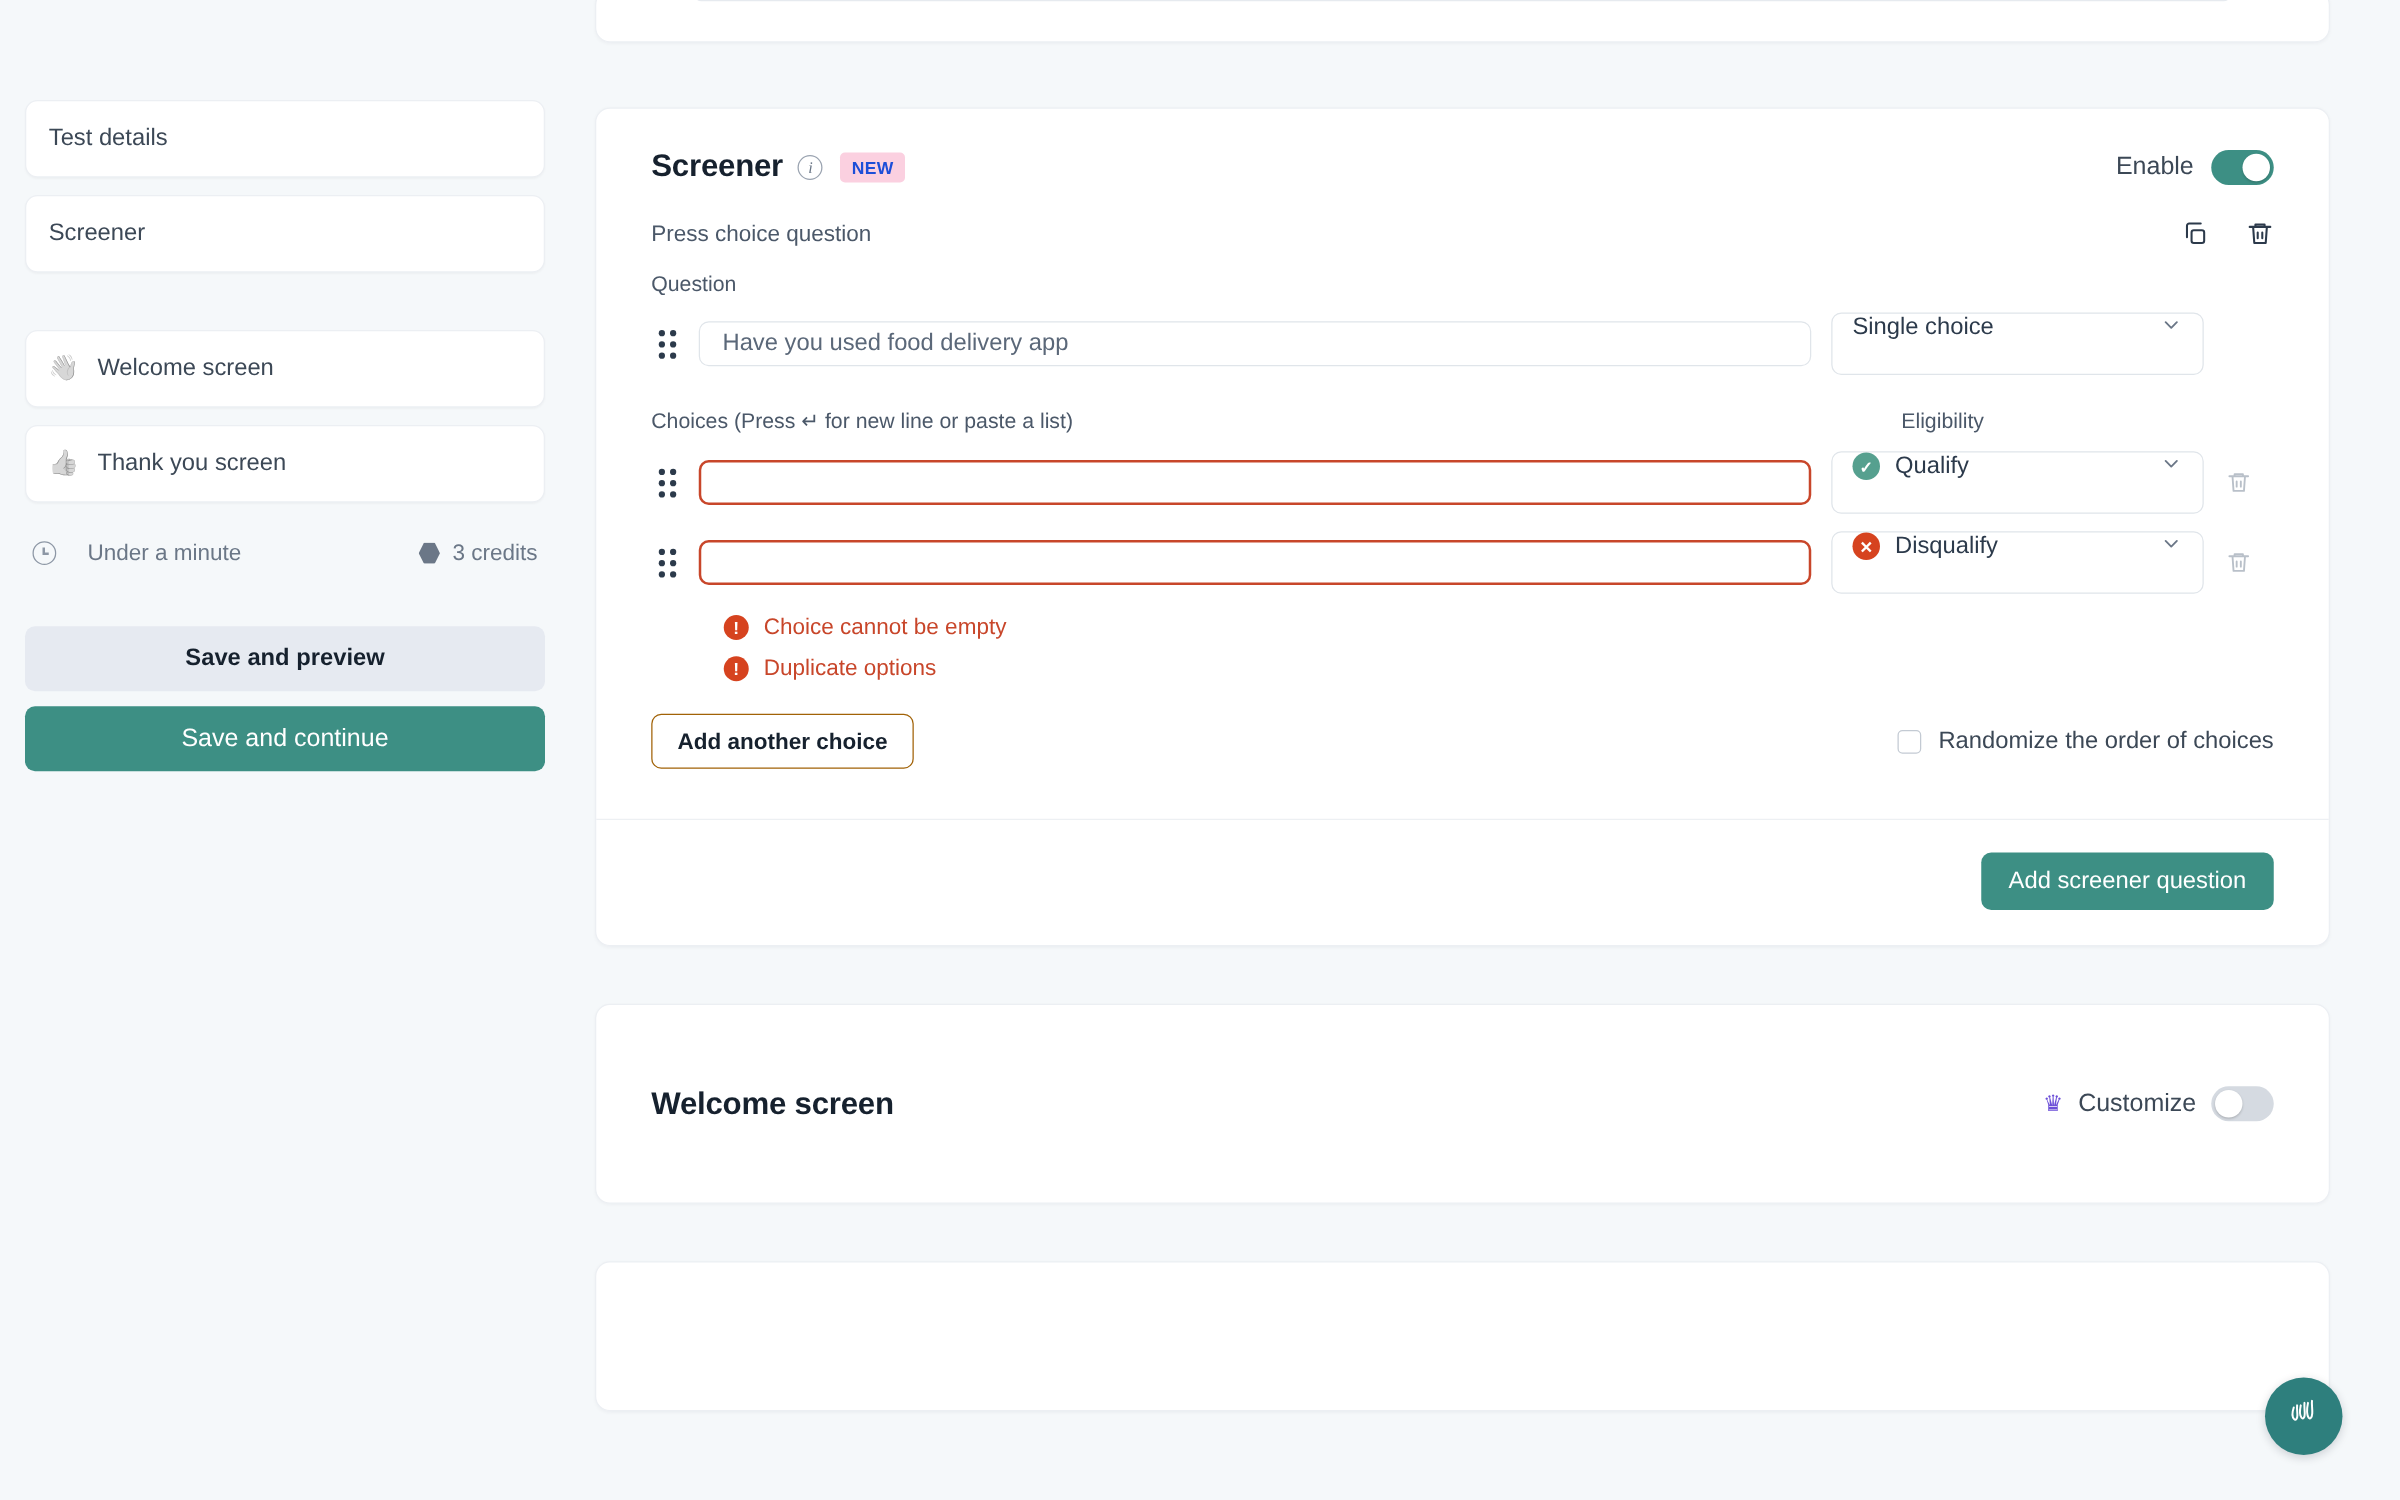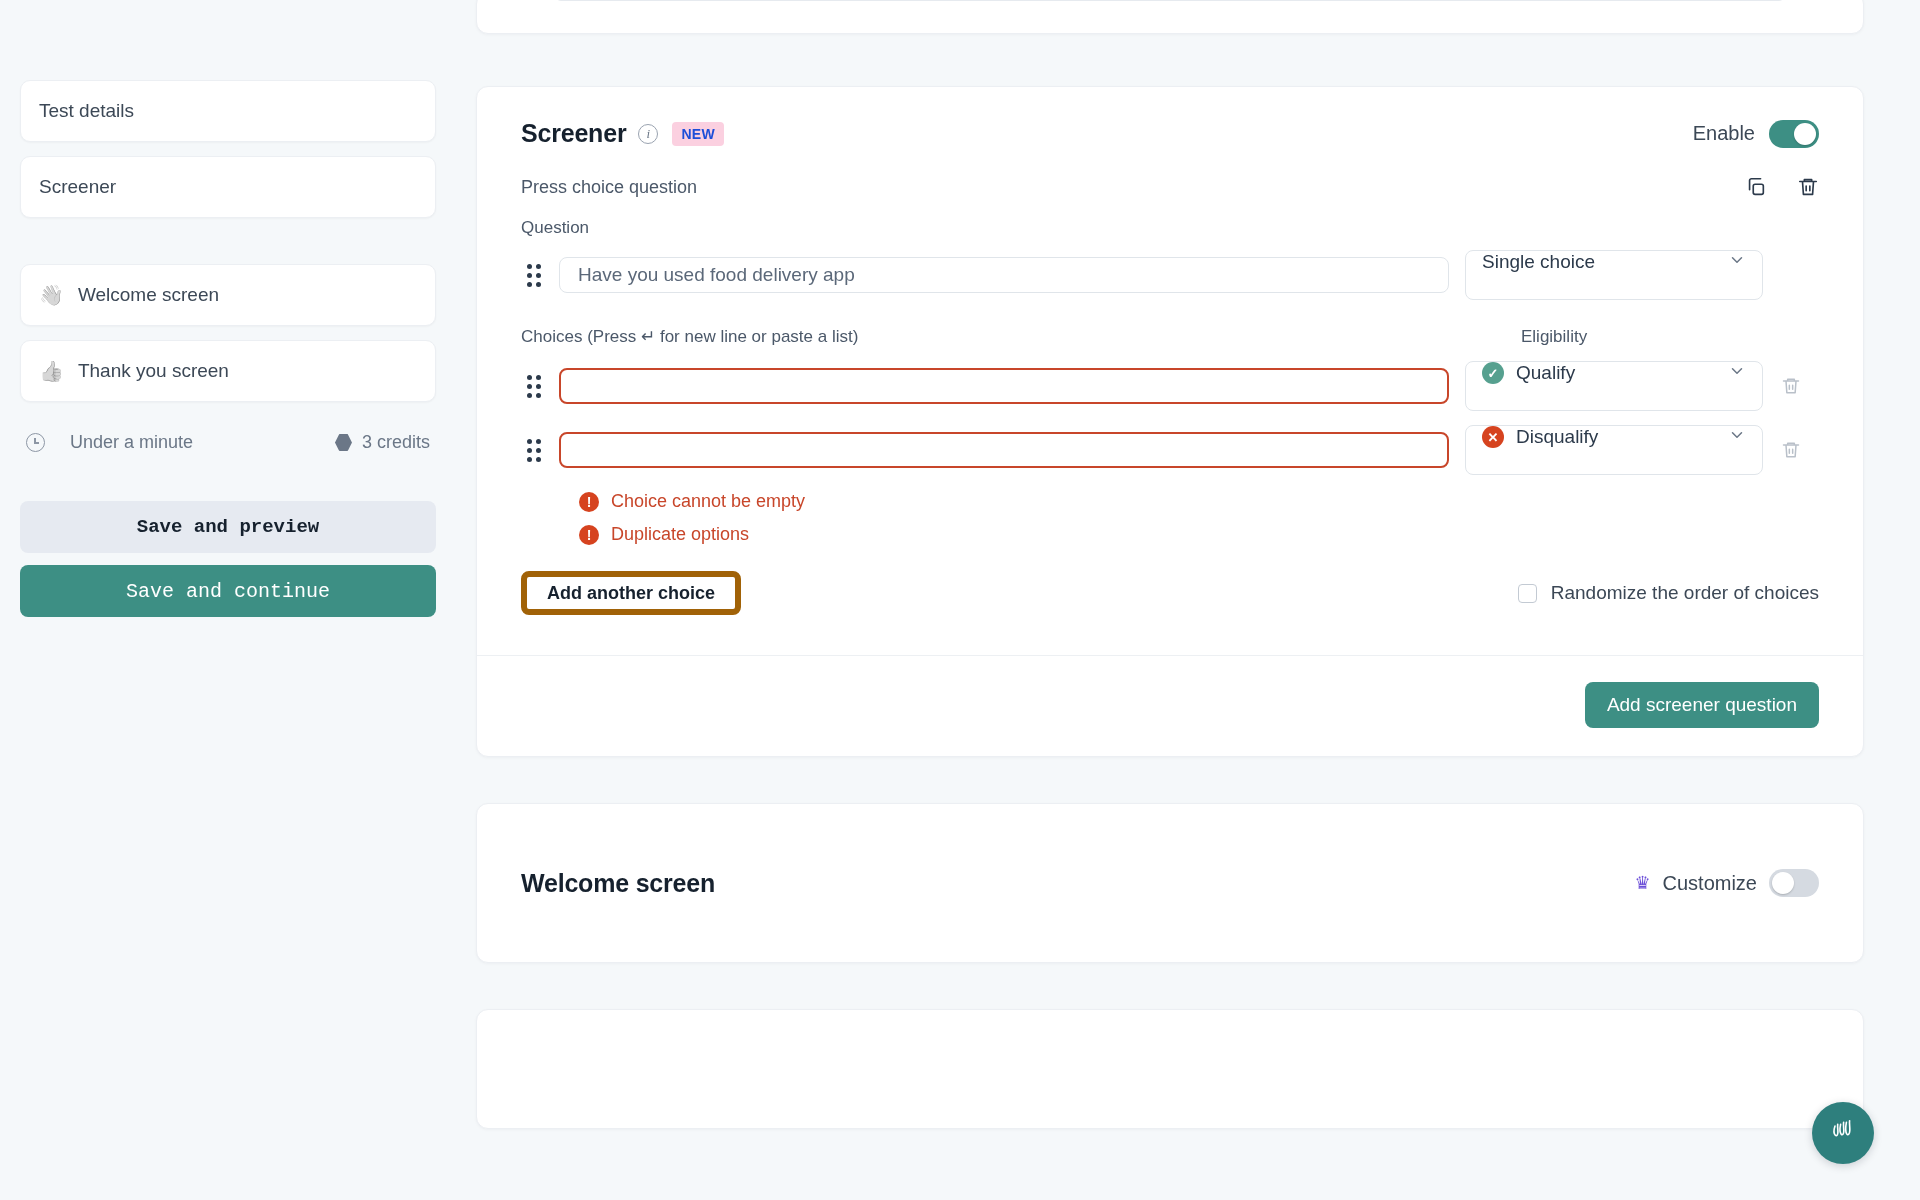--- a/index.html
+++ b/index.html
@@ -35,21 +35,21 @@
   .meta-left { display: flex; align-items: center; gap: 25px; }
   .meta-right { display: flex; align-items: center; gap: 10px; margin-left: auto; }
   .clock-ico { width: 19px; height: 19px; border: 1.6px solid #8d97a5; border-radius: 50%; position: relative; }
   .clock-ico::before { content:""; position:absolute; left:7.2px; top:3.5px; width:1.6px; height:6px; background:#8d97a5;}
   .clock-ico::after { content:""; position:absolute; left:7.8px; top:8.4px; width:4.5px; height:1.6px; background:#8d97a5;}
   .credit-ico { width: 17px; height: 17px; background:#6b7787; border-radius: 5px; clip-path: polygon(25% 0,75% 0,100% 50%,75% 100%,25% 100%,0 50%); }
   .btn-block {
     width: 100%; height: 52px; border-radius: 8px;
     display:flex; align-items:center; justify-content:center;
     font-size: 19px; font-weight: 700; cursor: pointer; border: none;
-    font-family: Liberation Mono, monospace;
+    font-family: Liberation Sans, sans-serif;
   }
   .btn-preview { background:#e6eaf1; color:#16212e; margin-top: 48px; }
   .btn-continue { background:#3d8f84; color:#ffffff; margin-top: 12px; font-weight: 400; font-size: 20px; }
 
   
   .main { flex: 1; padding: 0 56px 0 20px; position: relative; }
   .card {
     background:#ffffff; border:1px solid #eceff3; border-radius: 12px;
     box-shadow: 0 1px 3px rgba(16,24,40,.04);
   }
@@ -112,21 +112,21 @@
   .choices-head { display:flex; align-items:flex-end; margin-top:26px; }
   .choices-label { font-size:17px; color:#4b5869; }
   .elig-label { font-size:17px; color:#4b5869; width:298px; flex:0 0 298px; margin-left:auto; padding-right:56px; }
   .choice-row { margin-top:14px; }
   .err-list { margin:16px 0 0 58px; }
   .err { display:flex; align-items:center; gap:12px; font-size:18px; color:#c8462a; margin-bottom:12px; }
   .err-ico { width:20px; height:20px; border-radius:50%; background:#d6431f; color:#fff; font-size:14px; font-weight:700; display:inline-flex; align-items:center; justify-content:center; flex:0 0 20px;}
 
   .choices-footer { display:flex; align-items:center; margin-top:26px; }
   .add-choice {
-    height:44px; border:6px solid #a16207; border-radius:8px; background:#fff;
+    height:44px; border:1px solid #a16207; border-radius:8px; background:#fff;
     padding:0 20px; font-size:18px; color:#16212e; font-weight:700; cursor:pointer;
     font-family:"Liberation Sans", sans-serif;
   }
   .rand-wrap { margin-left:auto; display:flex; align-items:center; gap:14px; cursor:pointer; }
   .checkbox { width:19px; height:19px; border:1.6px solid #c3cad3; border-radius:4px; background:#fff; }
   .rand-label { font-size:19px; color:#3c4856; }
 
   .card-divider { height:1px; background:#edf0f3; margin-top:40px; }
   .card-footer { display:flex; padding:26px 44px 28px 44px; }
   .btn-primary {

